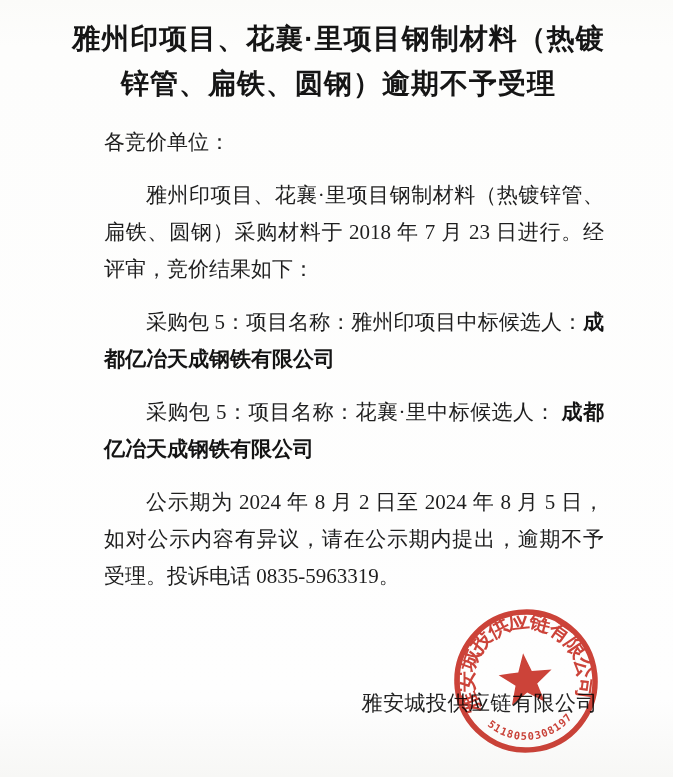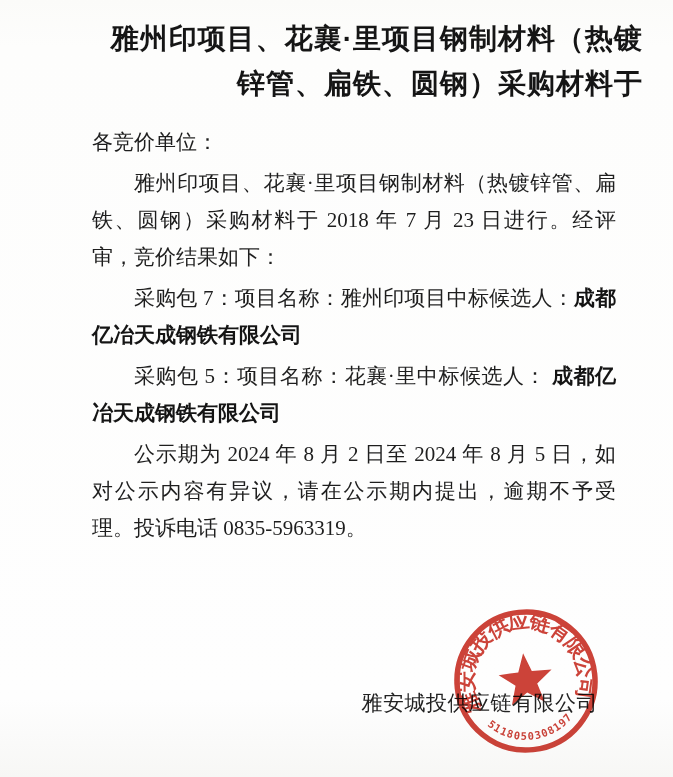--- a/index.html
+++ b/index.html
@@ -8,37 +8,37 @@
     background:#fff;
     font-family:"Liberation Serif","DejaVu Serif",serif;
     color:#1c1c1c;
   }
   .page{
     position:absolute;inset:0;
     background:linear-gradient(180deg,#fbfbf9 0%,#fdfdfc 6%,#fefefe 90%,#f7f7f5 100%);
   }
   .title{
     margin:16px 30px 0 34px;
-    text-align:right;
+    text-align:center;
     font-family:"Liberation Sans","DejaVu Sans",sans-serif;
     font-weight:bold;
     font-size:28px;
     line-height:45px;
     letter-spacing:1px;
     color:#151515;
   }
   .title .tline{display:block;}
   .content{
     margin:18px 53px 0 88px;
     font-size:21px;
     line-height:37px;
     text-align:justify;
     color:#1e1e1e;
   }
-  .para{margin:4px;}
+  .para{margin:16px;}
   .indent{text-indent:2em;}
   .winner{font-weight:bold;color:#141414;}
   .sign{
     position:absolute;
     top:688px;
     right:75px;
     text-align:right;
     font-size:21px;
     line-height:30px;
     color:#222;
@@ -72,27 +72,27 @@
     letter-spacing:1px;
   }
 </style>
 </head>
 <body>
 
 <div class="page">
 
   <h1 class="title">
     <span class="tline">雅州印项目、花襄·里项目钢制材料（热镀</span>
-    <span class="tline">锌管、扁铁、圆钢）采购材料于</span>
+    <span class="tline">锌管、扁铁、圆钢）逾期不予受理</span>
   </h1>
 
   <div class="content">
     <p class="para">各竞价单位：</p>
     <p class="para indent">雅州印项目、花襄·里项目钢制材料（热镀锌管、扁铁、圆钢）采购材料于 2018 年 7 月 23 日进行。经评审，竞价结果如下：</p>
-    <p class="para indent"><span>采购包 7：项目名称：雅州印项目中标候选人：</span><span class="winner">成都亿冶天成钢铁有限公司</span></p>
+    <p class="para indent"><span>采购包 5：项目名称：雅州印项目中标候选人：</span><span class="winner">成都亿冶天成钢铁有限公司</span></p>
     <p class="para indent"><span>采购包 5：项目名称：花襄·里中标候选人： </span><span class="winner">成都亿冶天成钢铁有限公司</span></p>
     <p class="para indent">公示期为 2024 年 8 月 2 日至 2024 年 8 月 5 日，如对公示内容有异议，请在公示期内提出，逾期不予受理。投诉电话 0835-5963319。</p>
   </div>
 
   <div class="sign">
     <div class="sign-company">雅安城投供应链有限公司</div>
   </div>
 
   <div class="stamp">
     <svg viewBox="0 0 172 172" xmlns="http://www.w3.org/2000/svg">

